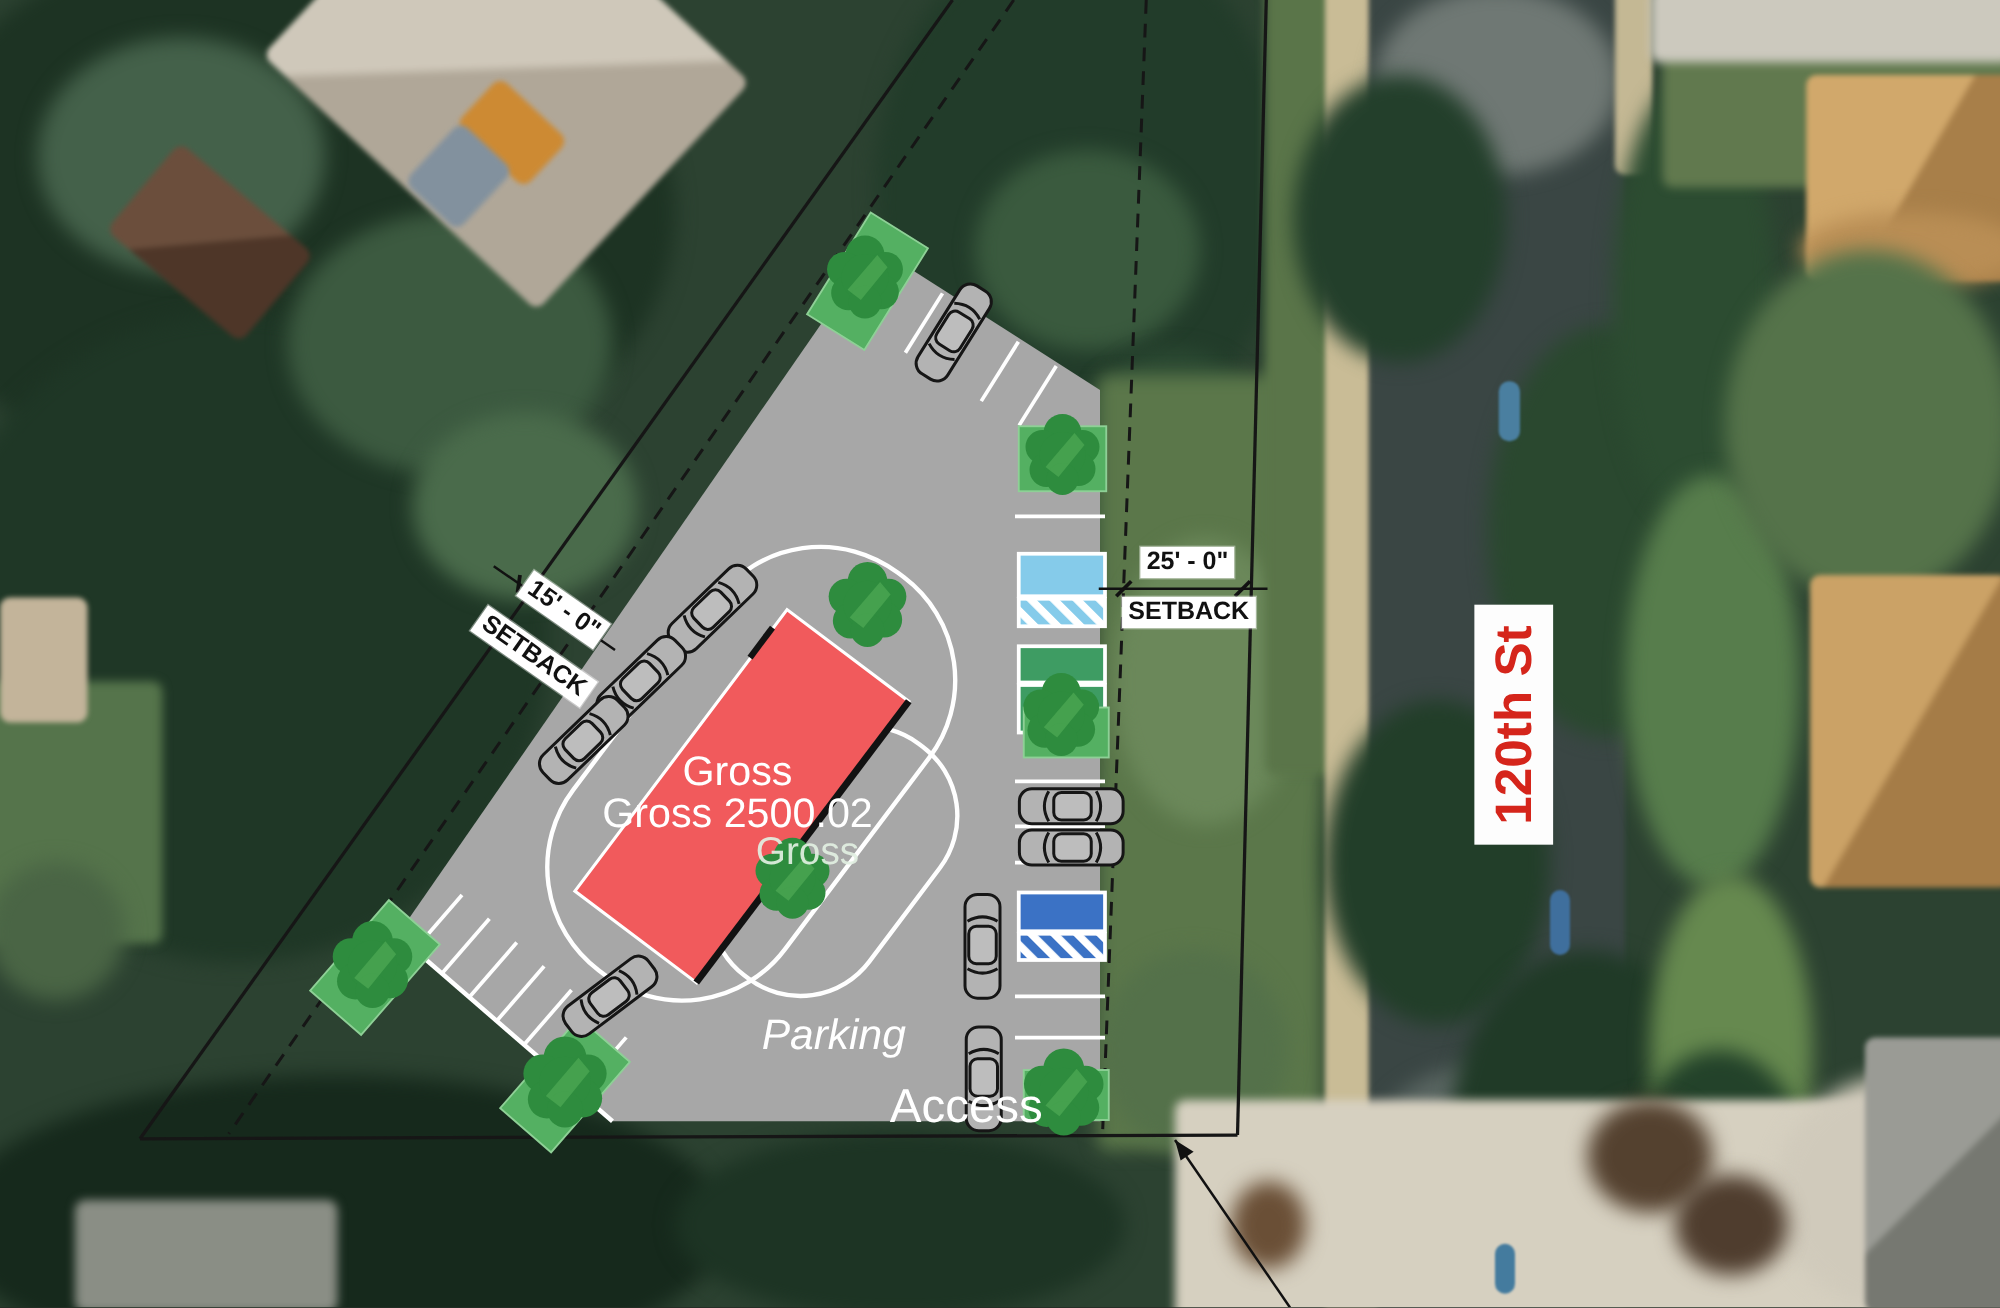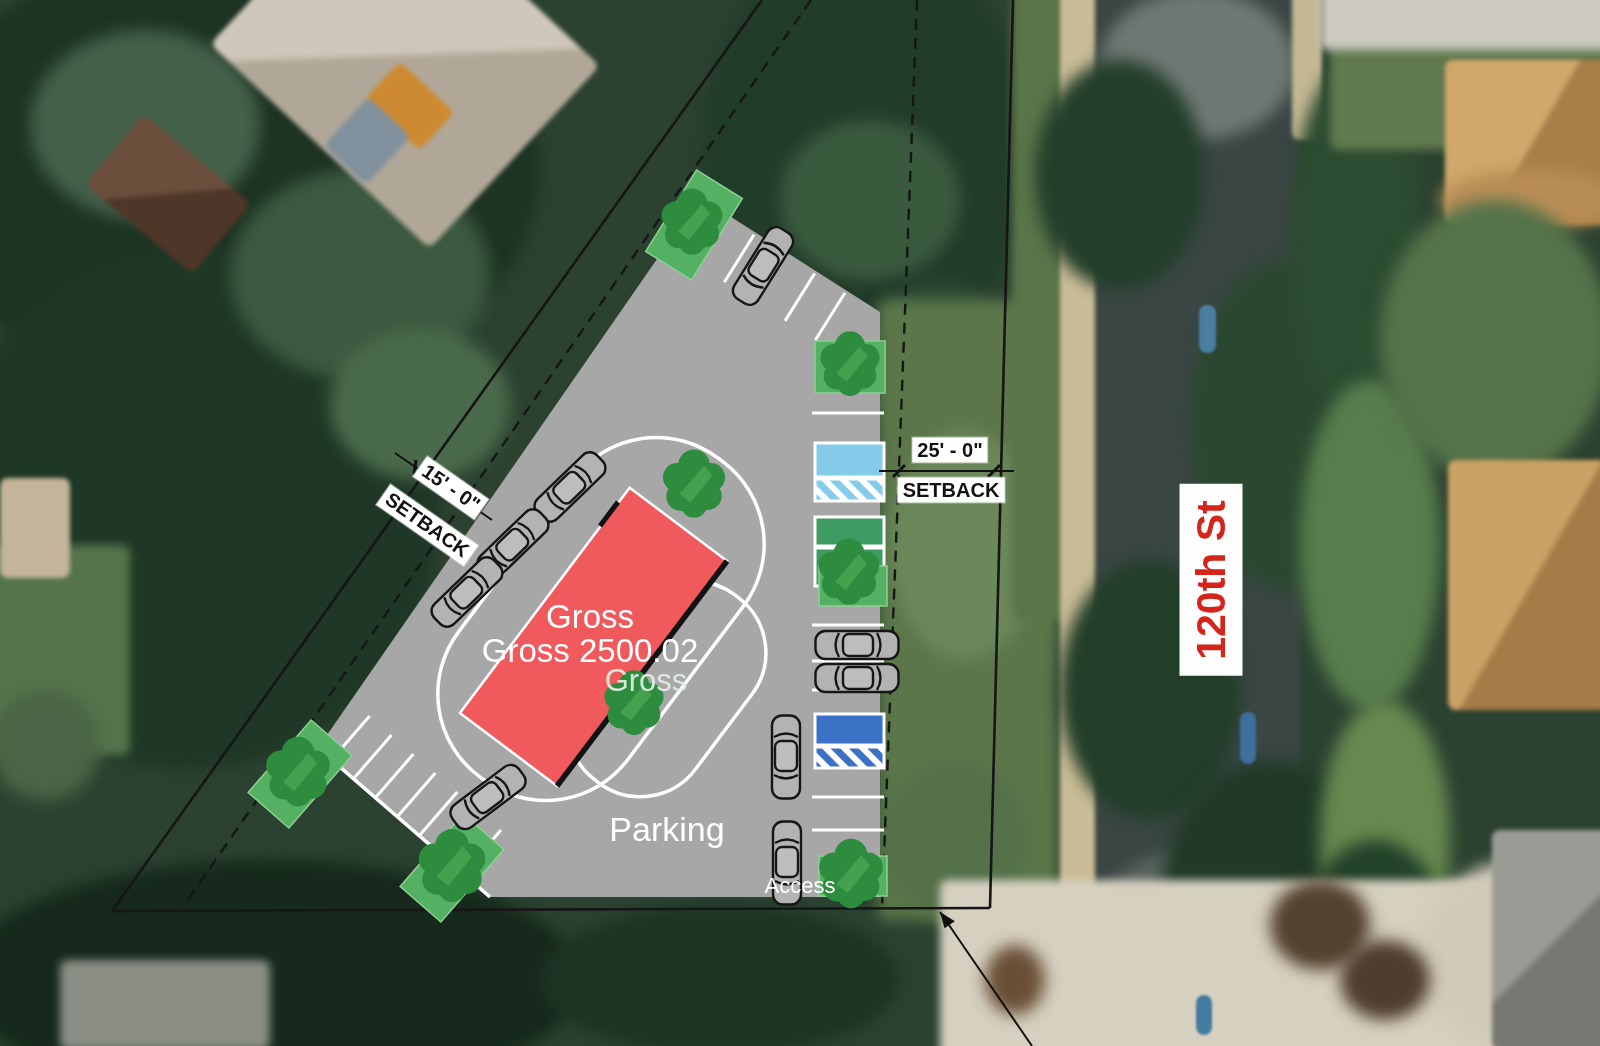--- a/index.html
+++ b/index.html
@@ -14,22 +14,22 @@
   .hs{filter:blur(2px);}
   
   #plan-svg{position:absolute;left:0;top:0;width:1600px;height:1046px;}
   
   .lbl{position:absolute;transform:translate(-50%,-50%);white-space:nowrap;}
   .plan-text{color:#fff;text-align:center;}
   .tag{background:#fff;color:#111;font-weight:bold;padding:0 5px;line-height:1.25;
        box-shadow:0 0 0 1px rgba(255,255,255,.4);}
   #retail-label{left:590px;top:634px;font-size:33px;line-height:1.04;}
   #void-label{left:646px;top:681px;font-size:31px;color:rgba(226,240,226,.92);}
-  #parking-label{left:667px;top:829px;font-size:34px;}
-  #access-label{left:800px;top:886px;font-size:22px;}
+  #parking-label{left:667px;top:829px;font-size:34px;font-style:italic;}
+  #access-label{left:773px;top:886px;font-size:38px;}
   #dim-w{left:451px;top:488px;transform:translate(-50%,-50%) rotate(35deg);font-size:20px;}
   #setback-w{left:427px;top:525px;transform:translate(-50%,-50%) rotate(35deg);font-size:20px;}
   #dim-e{left:950px;top:450px;font-size:20px;}
   #setback-e{left:951px;top:490px;font-size:20px;}
   #street-label{left:1211px;top:580px;transform:translate(-50%,-50%) rotate(-90deg);
      background:#fdfdfd;color:var(--street-label-red,#d5251b);
      font-size:41px;font-weight:bold;padding:8px 16px;}
 </style>
 </head>
 <body>

